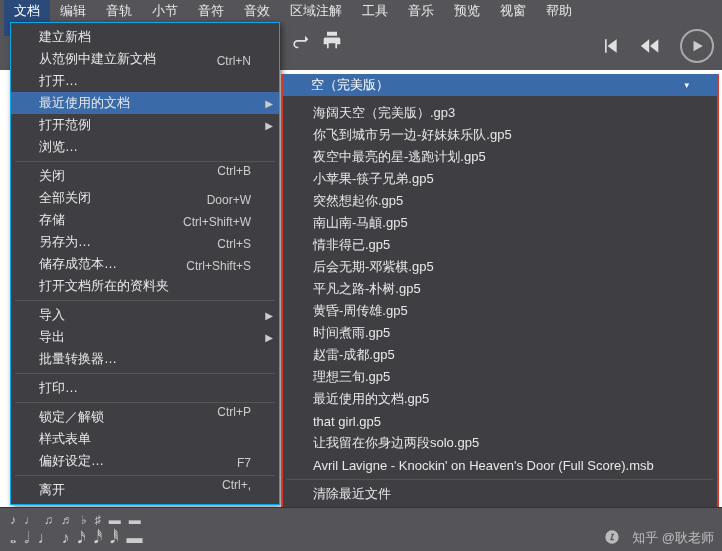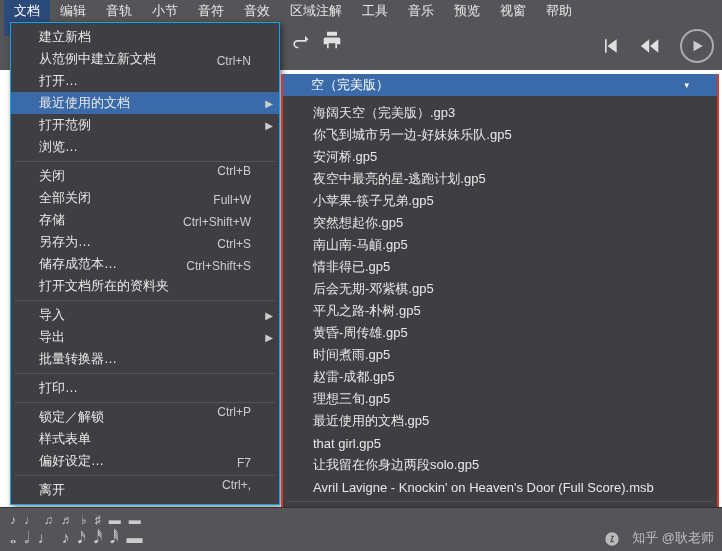--- a/index.html
+++ b/index.html
@@ -122,21 +122,21 @@
   }
   .note-row { display: flex; gap: 8px; font-size: 16px; color: #ccc; }
   .note-row.top { font-size: 12px; }
   .watermark {
     position: absolute;
     right: 8px;
     bottom: 4px;
     color: rgba(255,255,255,0.6);
     font-size: 13px;
     display: flex;
-    align-items: flex-end;
+    align-items: flex-start;
     gap: 12px;
   }
   .sheet-bg {
     position: absolute;
     top: 70px;
     left: 0;
     right: 0;
     bottom: 44px;
     background: #fff;
     z-index: -1;
@@ -206,21 +206,21 @@
       <span>打开范例</span>
       <span class="arrow">▶</span>
     </div>
     <div class="menu-item">
       <span>浏览…</span>
       <span class="shortcut">Ctrl+B</span>
     </div>
     <div class="menu-sep"></div>
     <div class="menu-item">
       <span>关闭</span>
-      <span class="shortcut">Full+W</span>
+      <span class="shortcut">Door+W</span>
     </div>
     <div class="menu-item">
       <span>全部关闭</span>
       <span class="shortcut">Ctrl+Shift+W</span>
     </div>
     <div class="menu-item">
       <span>存储</span>
       <span class="shortcut">Ctrl+S</span>
     </div>
     <div class="menu-item">
@@ -270,21 +270,20 @@
   </div>
 
 <div class="submenu">
   <div class="submenu-header">
     <span>空（完美版）</span>
     <span class="dropdown-caret">▾</span>
   </div>
   <div class="submenu-body" id="recent-body">
       <div class="sub-item">海阔天空（完美版）.gp3</div>
       <div class="sub-item">你飞到城市另一边-好妹妹乐队.gp5</div>
-      <div class="sub-item">安河桥.gp5</div>
       <div class="sub-item">夜空中最亮的星-逃跑计划.gp5</div>
       <div class="sub-item">小苹果-筷子兄弟.gp5</div>
       <div class="sub-item">突然想起你.gp5</div>
       <div class="sub-item">南山南-马頔.gp5</div>
       <div class="sub-item">情非得已.gp5</div>
       <div class="sub-item">后会无期-邓紫棋.gp5</div>
       <div class="sub-item">平凡之路-朴树.gp5</div>
       <div class="sub-item">黄昏-周传雄.gp5</div>
       <div class="sub-item">时间煮雨.gp5</div>
       <div class="sub-item">赵雷-成都.gp5</div>

